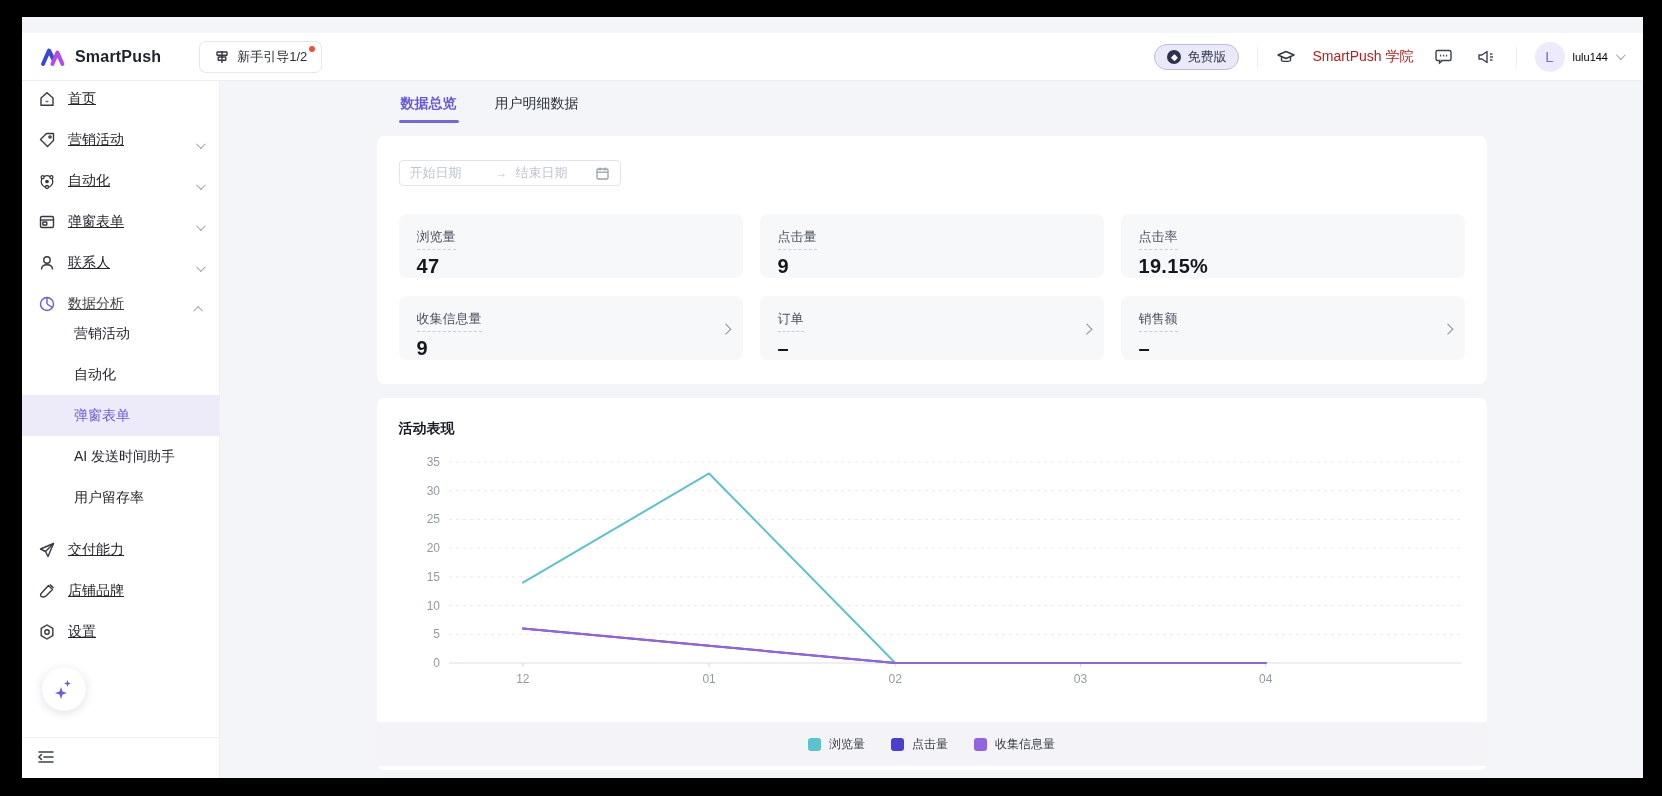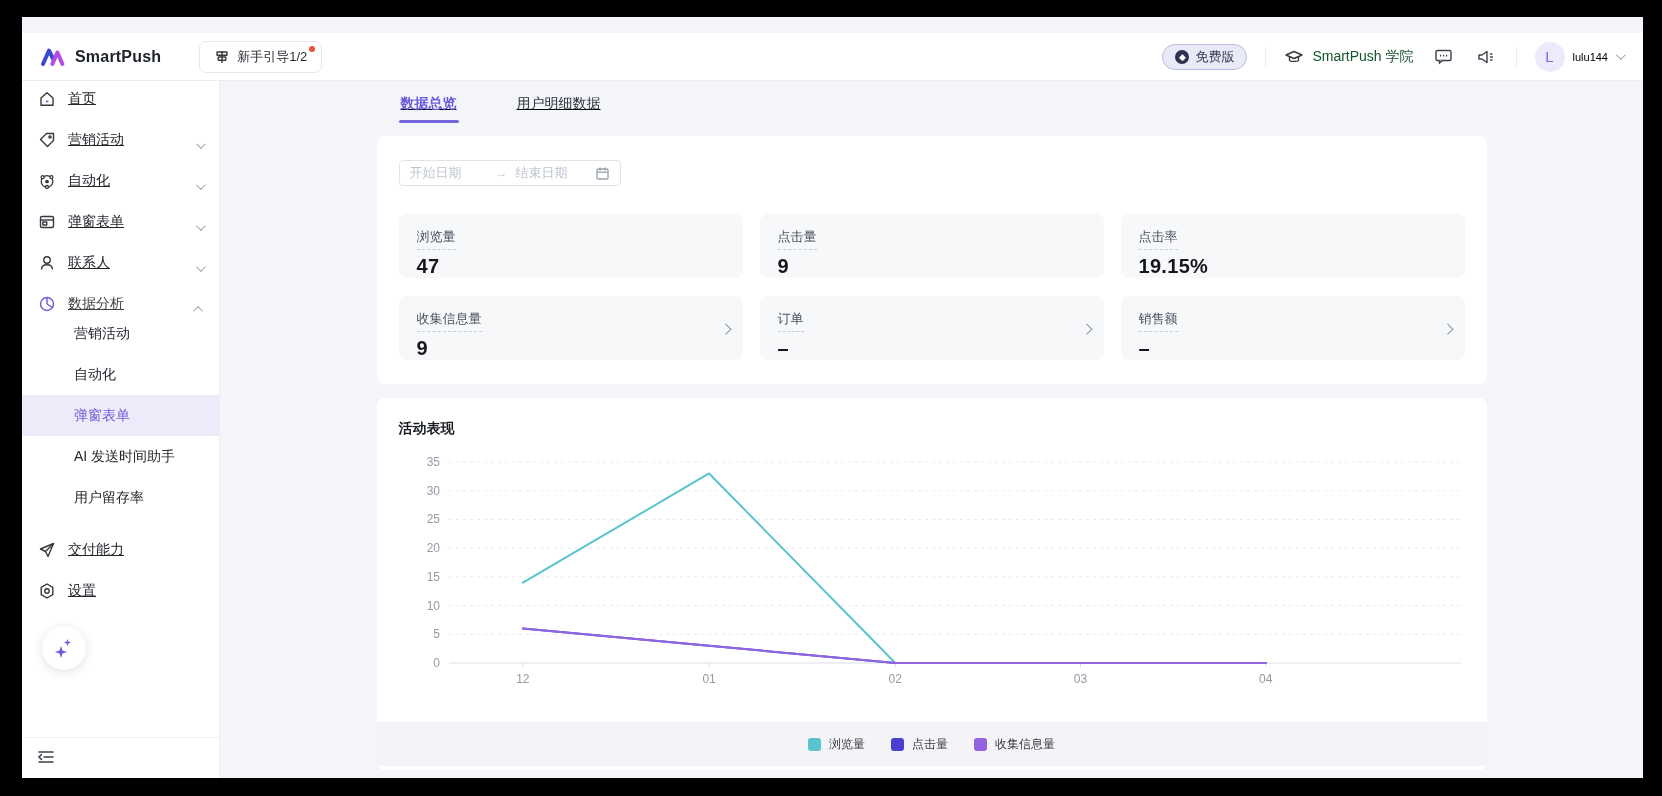--- a/index.html
+++ b/index.html
@@ -11,21 +11,21 @@
   
   .header { position:absolute; left:0; top:16px; right:0; height:48px; background:#fff; border-bottom:1px solid #ededf1; display:flex; align-items:center; padding:0 20px 0 18px; z-index:5; }
   .brand { display:flex; align-items:center; gap:9px; }
   .brand-name { font-size:16px; font-weight:bold; color:#1e222a; letter-spacing:.2px; }
   .onboard-btn { position:relative; margin-left:38px; display:flex; align-items:center; gap:7px; height:32px; padding:0 14px; background:#fff; border:1px solid #e6e7ec; border-radius:7px; font-size:13px; color:#272b33; cursor:pointer; }
   .onboard-btn .red-dot { position:absolute; top:4px; right:6px; width:6px; height:6px; border-radius:50%; background:#f04f38; }
   .header-right { margin-left:auto; display:flex; align-items:center; gap:18px; }
   .plan-badge { display:flex; align-items:center; gap:6px; height:26px; padding:0 12px; background:#e9e9f8; border:1px solid #babce6; border-radius:13px; font-size:13px; color:#3c4059; cursor:pointer; }
   .plan-dot { width:14px; height:14px; border-radius:50%; background:#2e3150; color:#fff; font-size:9px; display:flex; align-items:center; justify-content:center; }
   .hdr-sep { width:1px; height:20px; background:#ebecef; }
-  .academy { display:flex; align-items:center; gap:8px; font-size:14px; color:#14532d; cursor:pointer; }
+  .academy { display:flex; align-items:center; gap:16px; font-size:14px; color:#b91c1c; cursor:pointer; }
   .hdr-icon { display:flex; align-items:center; justify-content:center; width:24px; height:24px; cursor:pointer; color:#3c414b; }
   .user { display:flex; align-items:center; gap:8px; cursor:pointer; }
   .avatar { width:30px; height:30px; border-radius:50%; background:#edeafc; color:#7a68e6; font-size:15px; display:flex; align-items:center; justify-content:center; }
   .username { font-size:11px; color:#000000; }
   .chev { display:inline-block; width:7px; height:7px; border-right:1.5px solid #9aa0ab; border-bottom:1.5px solid #9aa0ab; transform:rotate(45deg) translateY(-2px); }
   .chev.up { transform:rotate(-135deg) translateY(-2px); }
 
   
   .sidebar { position:absolute; left:0; top:48px; bottom:0; width:198px; background:#fff; border-right:1px solid #eeeff3; display:flex; flex-direction:column; z-index:4; }
   .nav { padding-top:2px; }
@@ -36,21 +36,21 @@
   .nav-item.active .ni-icon { color:#6d5bd8; }
   .sub-item { display:flex; align-items:center; height:41px; padding-left:52px; font-size:14px; color:#23262d; cursor:pointer; }
   .sub-item.active { background:#edebf9; color:#6d5bd8; }
   .sparkle-btn { margin:26px 0 0 20px; width:44px; height:44px; border-radius:50%; background:#fff; box-shadow:0 2px 10px rgba(60,60,100,.16); display:flex; align-items:center; justify-content:center; cursor:pointer; }
   .sidebar-footer { margin-top:auto; border-top:1px solid #f0f1f4; padding:10px 14px 12px; }
   .collapse-btn { width:22px; height:18px; cursor:pointer; color:#3c414b; display:flex; align-items:center; }
 
   
   .main { position:absolute; left:198px; top:48px; right:0; bottom:0; overflow:hidden; }
   .content { width:1110px; margin:0 auto; padding-top:30px; }
-  .tabs { display:flex; gap:60px; padding-left:24px;text-decoration:underline; }
+  .tabs { display:flex; gap:38px; padding-left:24px; }
   .tab { font-size:14px; padding-bottom:10px; color:#2b313c; cursor:pointer; position:relative; }
   .tab.active { color:#695add; font-weight:bold; }
   .tab.active::after { content:""; position:absolute; left:-2px; right:-2px; bottom:0; height:3px; border-radius:2px; background:#7466dd; }
 
   .card { background:#fff; border-radius:8px; }
   .panel { margin-top:13px; padding:24px 22px 24px; }
 
   .date-range { display:flex; align-items:center; width:222px; height:26px; border:1px solid #e2e4e9; border-radius:4px; background:#fff; padding:0 10px; font-size:13px; color:#bfc5cf; cursor:pointer; }
   .date-range .dr-start { width:78px; }
   .date-range .dr-arrow { color:#c3c8d1; font-size:12px; margin:0 8px; }
@@ -233,20 +233,29 @@
         <div class="nav-item">
           <span class="ni-icon">
             <svg width="18" height="18" viewBox="0 0 18 18" fill="none" stroke="currentColor" stroke-width="1.4" stroke-linejoin="round">
               <path d="M15.5 2.5 L2.5 8 L7.5 10.5 L10 15.5 Z"></path>
               <line x1="7.5" y1="10.5" x2="15.5" y2="2.5"></line>
             </svg>
           </span>
           <span class="ni-label">交付能力</span>
         </div>
 
+        <div class="nav-item">
+          <span class="ni-icon">
+            <svg width="18" height="18" viewBox="0 0 18 18" fill="none" stroke="currentColor" stroke-width="1.4" stroke-linejoin="round">
+              <path d="M10.5 3.5 L14.5 7.5 L8 14 C6.8 15.2 4.2 15.4 3 14.2 C1.8 13 3.2 11.2 4.5 10 Z"></path>
+              <line x1="12" y1="2.5" x2="15.5" y2="6"></line>
+            </svg>
+          </span>
+          <span class="ni-label">店铺品牌</span>
+        </div>
 
         <div class="nav-item">
           <span class="ni-icon">
             <svg width="18" height="18" viewBox="0 0 18 18" fill="none" stroke="currentColor" stroke-width="1.4" stroke-linejoin="round">
               <path d="M9 2 L14.8 5.3 V12.7 L9 16 L3.2 12.7 V5.3 Z"></path>
               <circle cx="9" cy="9" r="2.2"></circle>
             </svg>
           </span>
           <span class="ni-label">设置</span>
         </div>

